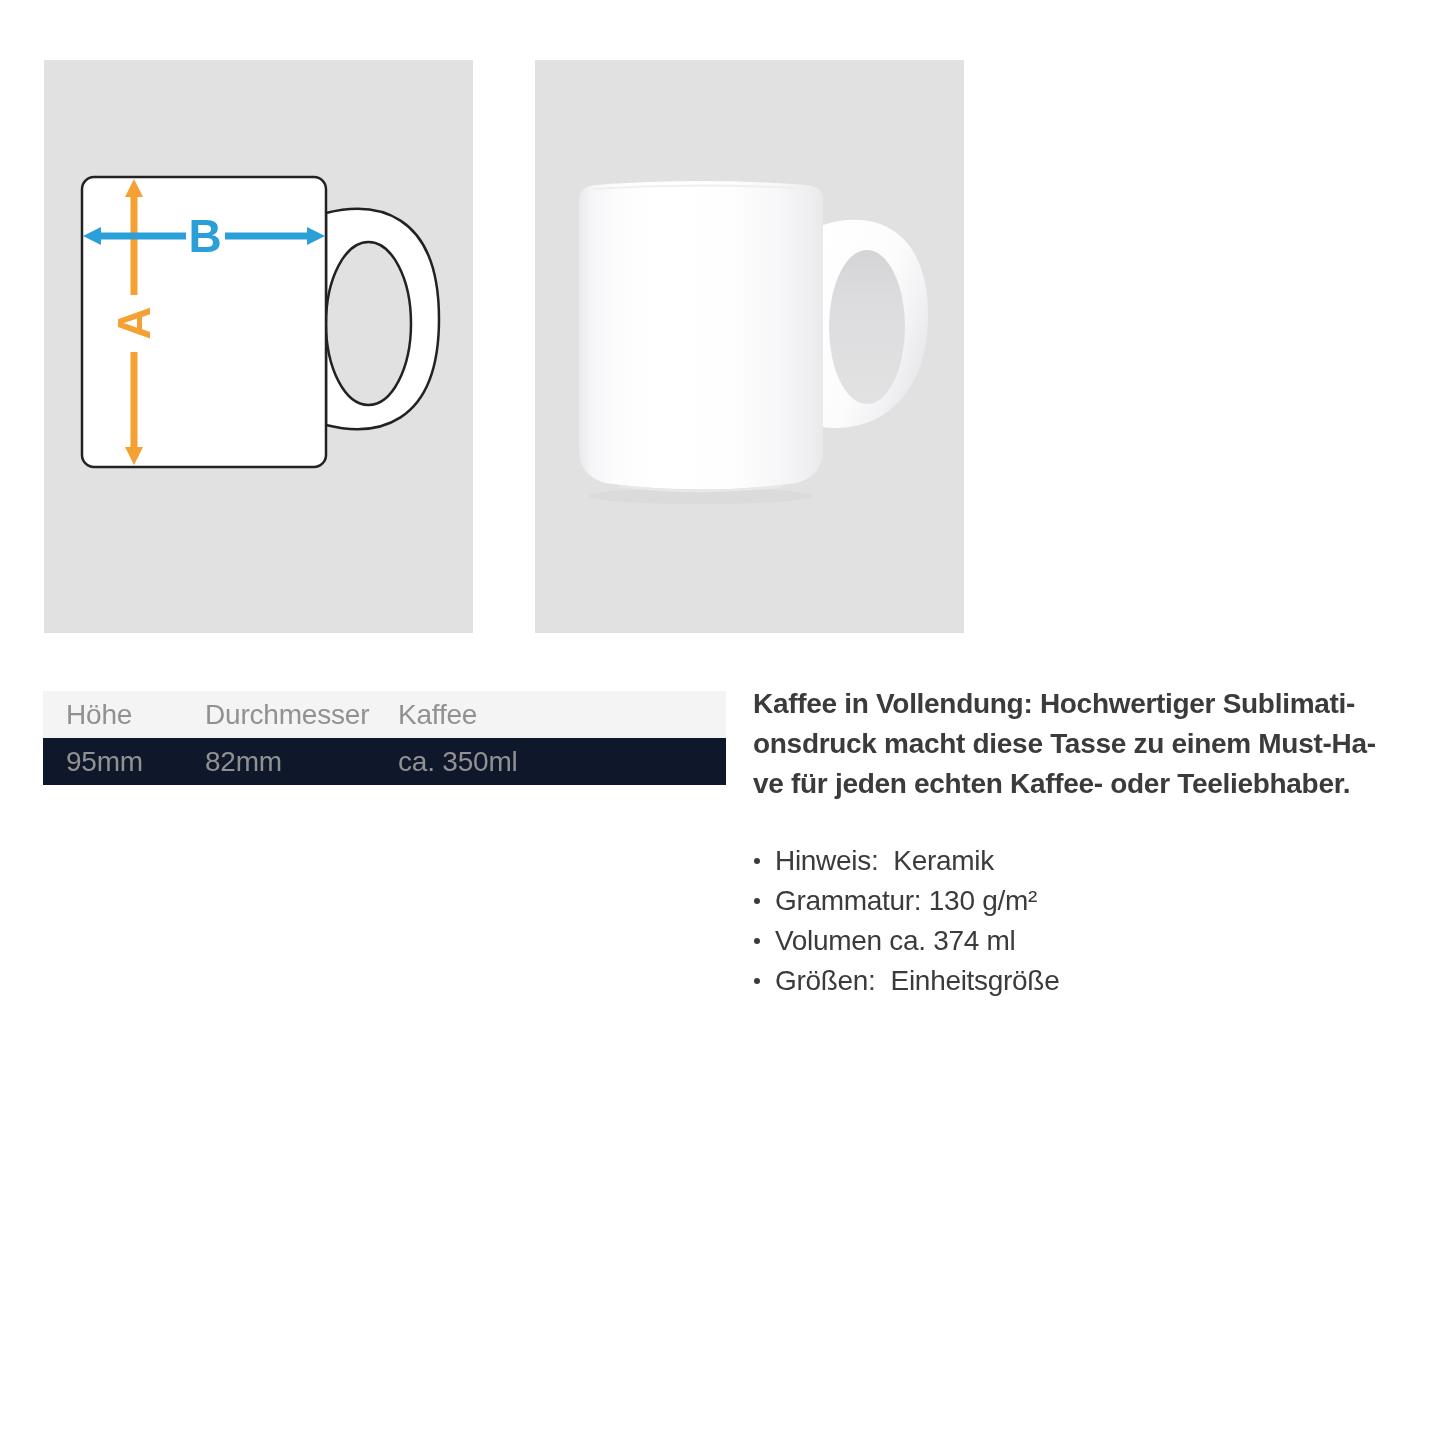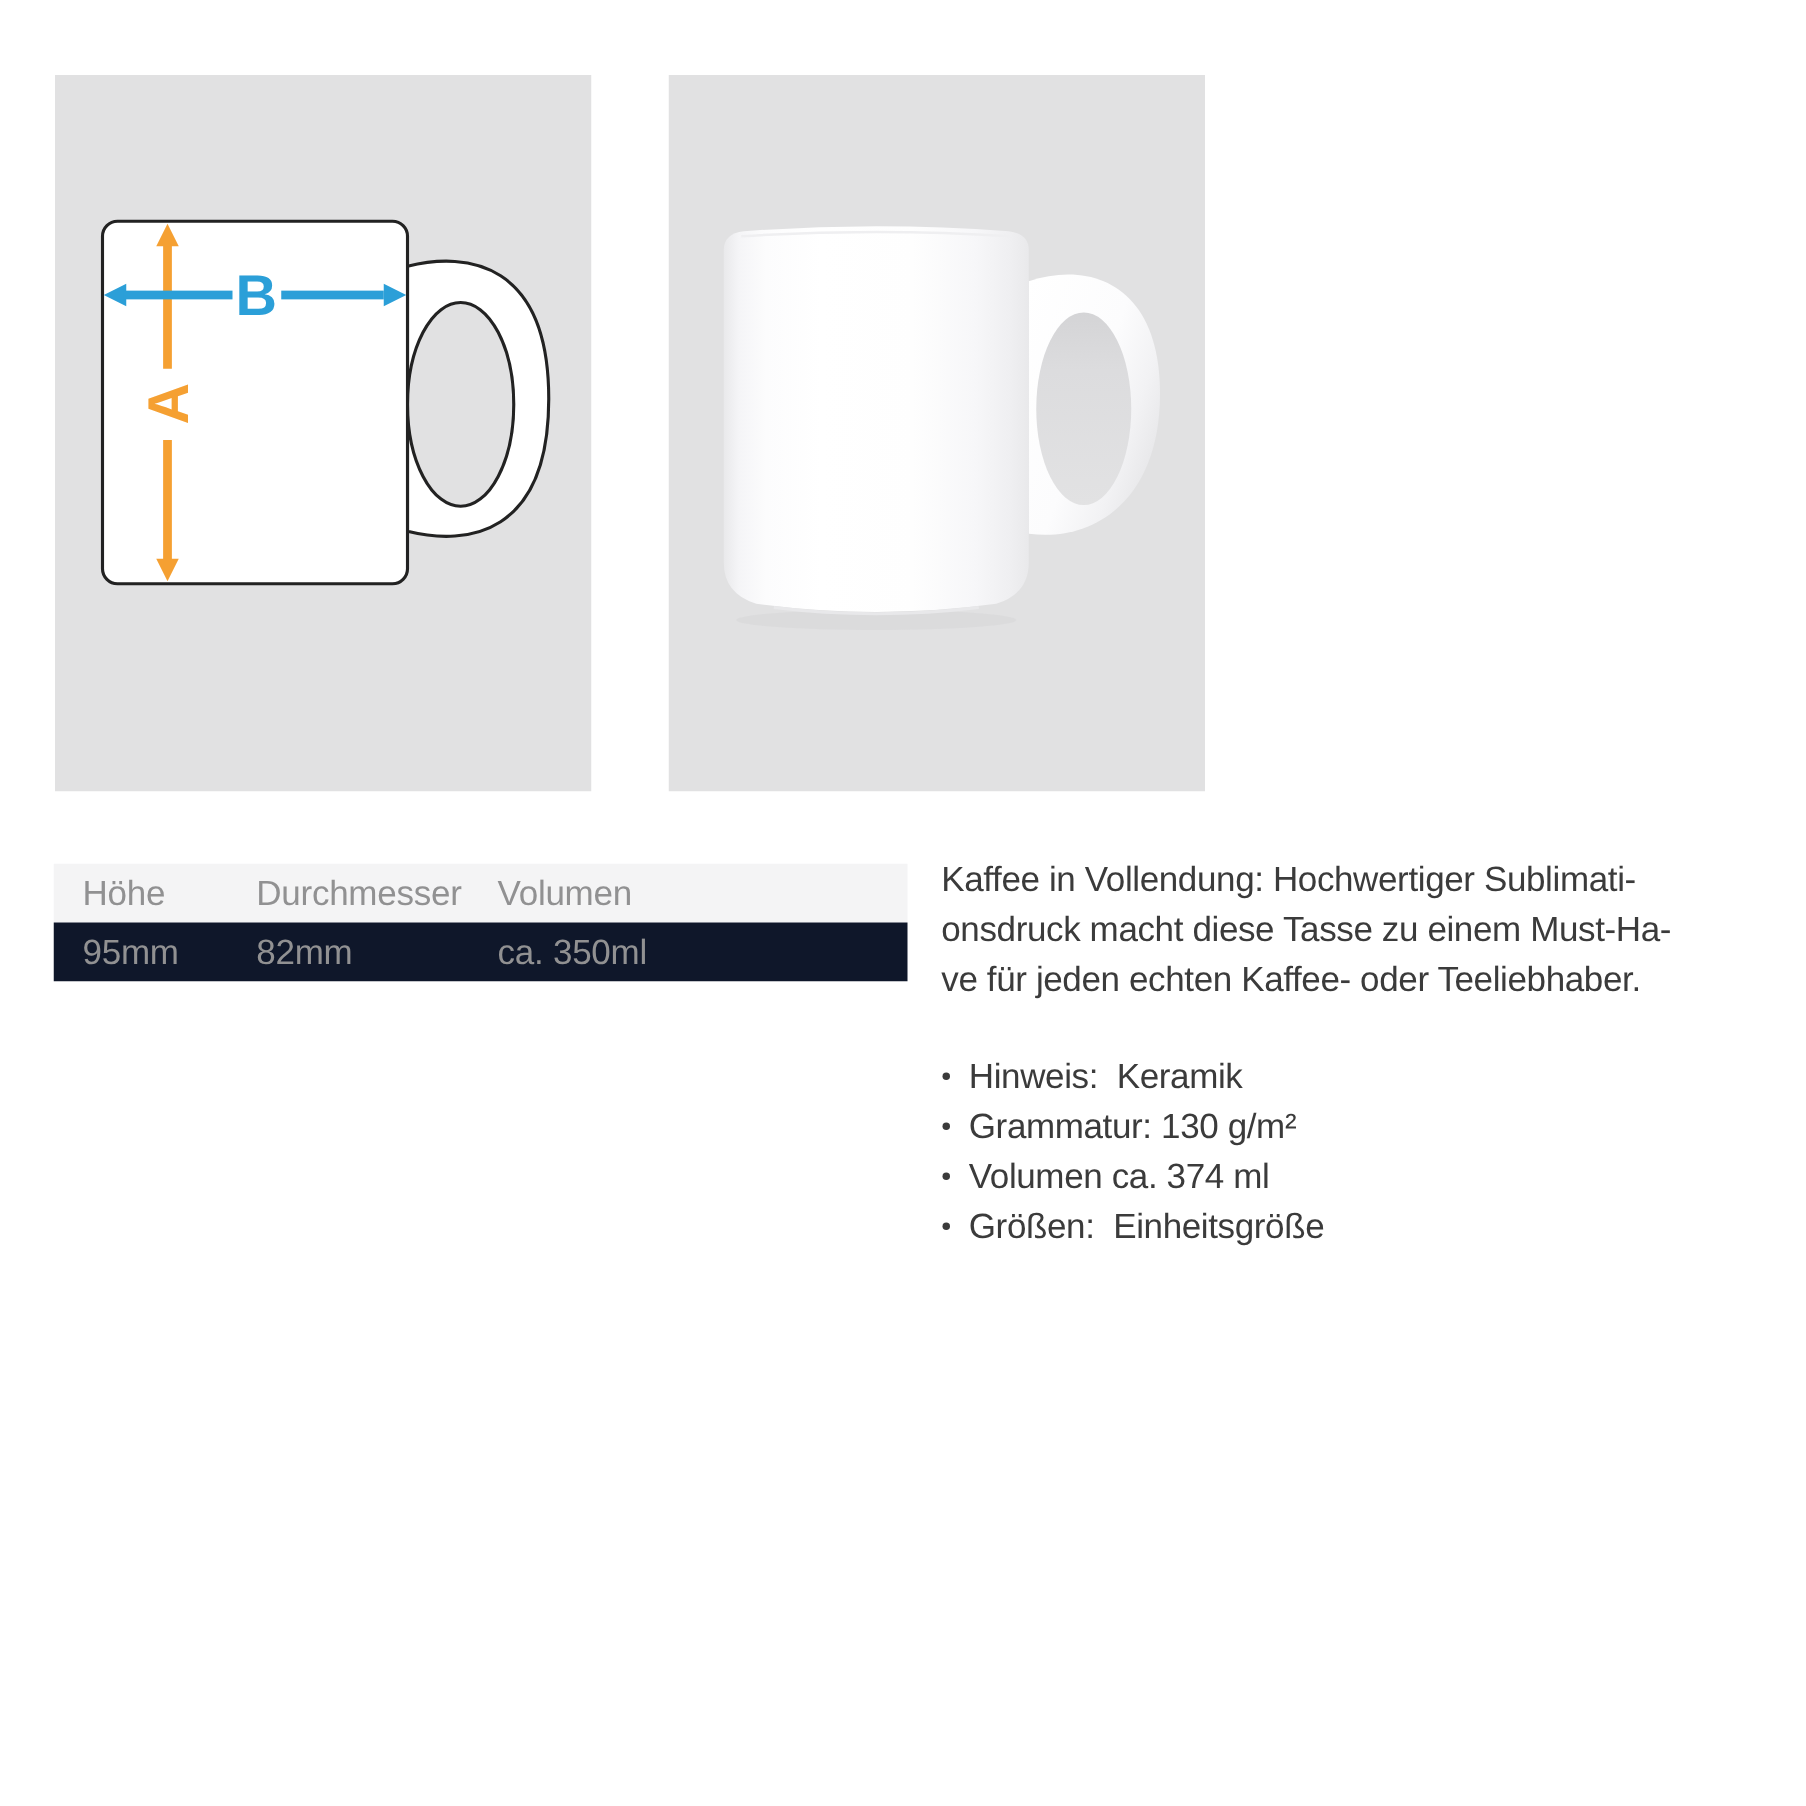--- a/index.html
+++ b/index.html
@@ -15,21 +15,21 @@
   
   .size-table{position:absolute;left:43px;top:691px;width:683px;
     font-size:28px;color:#919192;letter-spacing:-0.2px;}
   .trow{display:grid;grid-template-columns:139px 193px 1fr;height:47px;align-items:center;}
   .trow.header{background:#F4F4F5;}
   .trow.values{background:#0f172a;}
   .cell{padding-left:23px;white-space:pre;}
   
   .description{position:absolute;left:753px;top:684px;width:692px;
     font-size:28px;line-height:40px;color:#3B3B3B;letter-spacing:-0.3px;}
-  .intro{margin:0;white-space:pre;}
+  .intro{margin:0;white-space:pre;font-weight:bold;}
   .bullets{list-style:none;margin:37px 0 0 -3px;padding:0;}
   .bullets li{position:relative;padding-left:25px;white-space:pre;}
   .bullets li::before{content:"";position:absolute;left:4px;top:17px;width:6px;height:6px;
     border-radius:50%;background:#3B3B3B;}
 </style>
 </head>
 <body>
 
 <div class="page">
 
@@ -95,21 +95,21 @@
 
       <path d="M58,129 Q166,122 274,129" stroke="#EFEFF1" stroke-width="2" fill="none"></path>
       <path d="M84,426 Q166,436 248,426" stroke="#E8E8EA" stroke-width="2.5" fill="none"></path>
     </svg>
   </div>
 
   <div class="size-table">
     <div class="trow header">
       <div class="cell">Höhe</div>
       <div class="cell">Durchmesser</div>
-      <div class="cell">Volumen</div>
+      <div class="cell">Kaffee</div>
     </div>
     <div class="trow values">
       <div class="cell">95mm</div>
       <div class="cell">82mm</div>
       <div class="cell">ca. 350ml</div>
     </div>
   </div>
 
   <div class="description">
     <p class="intro">Kaffee in Vollendung: Hochwertiger Sublimati-

